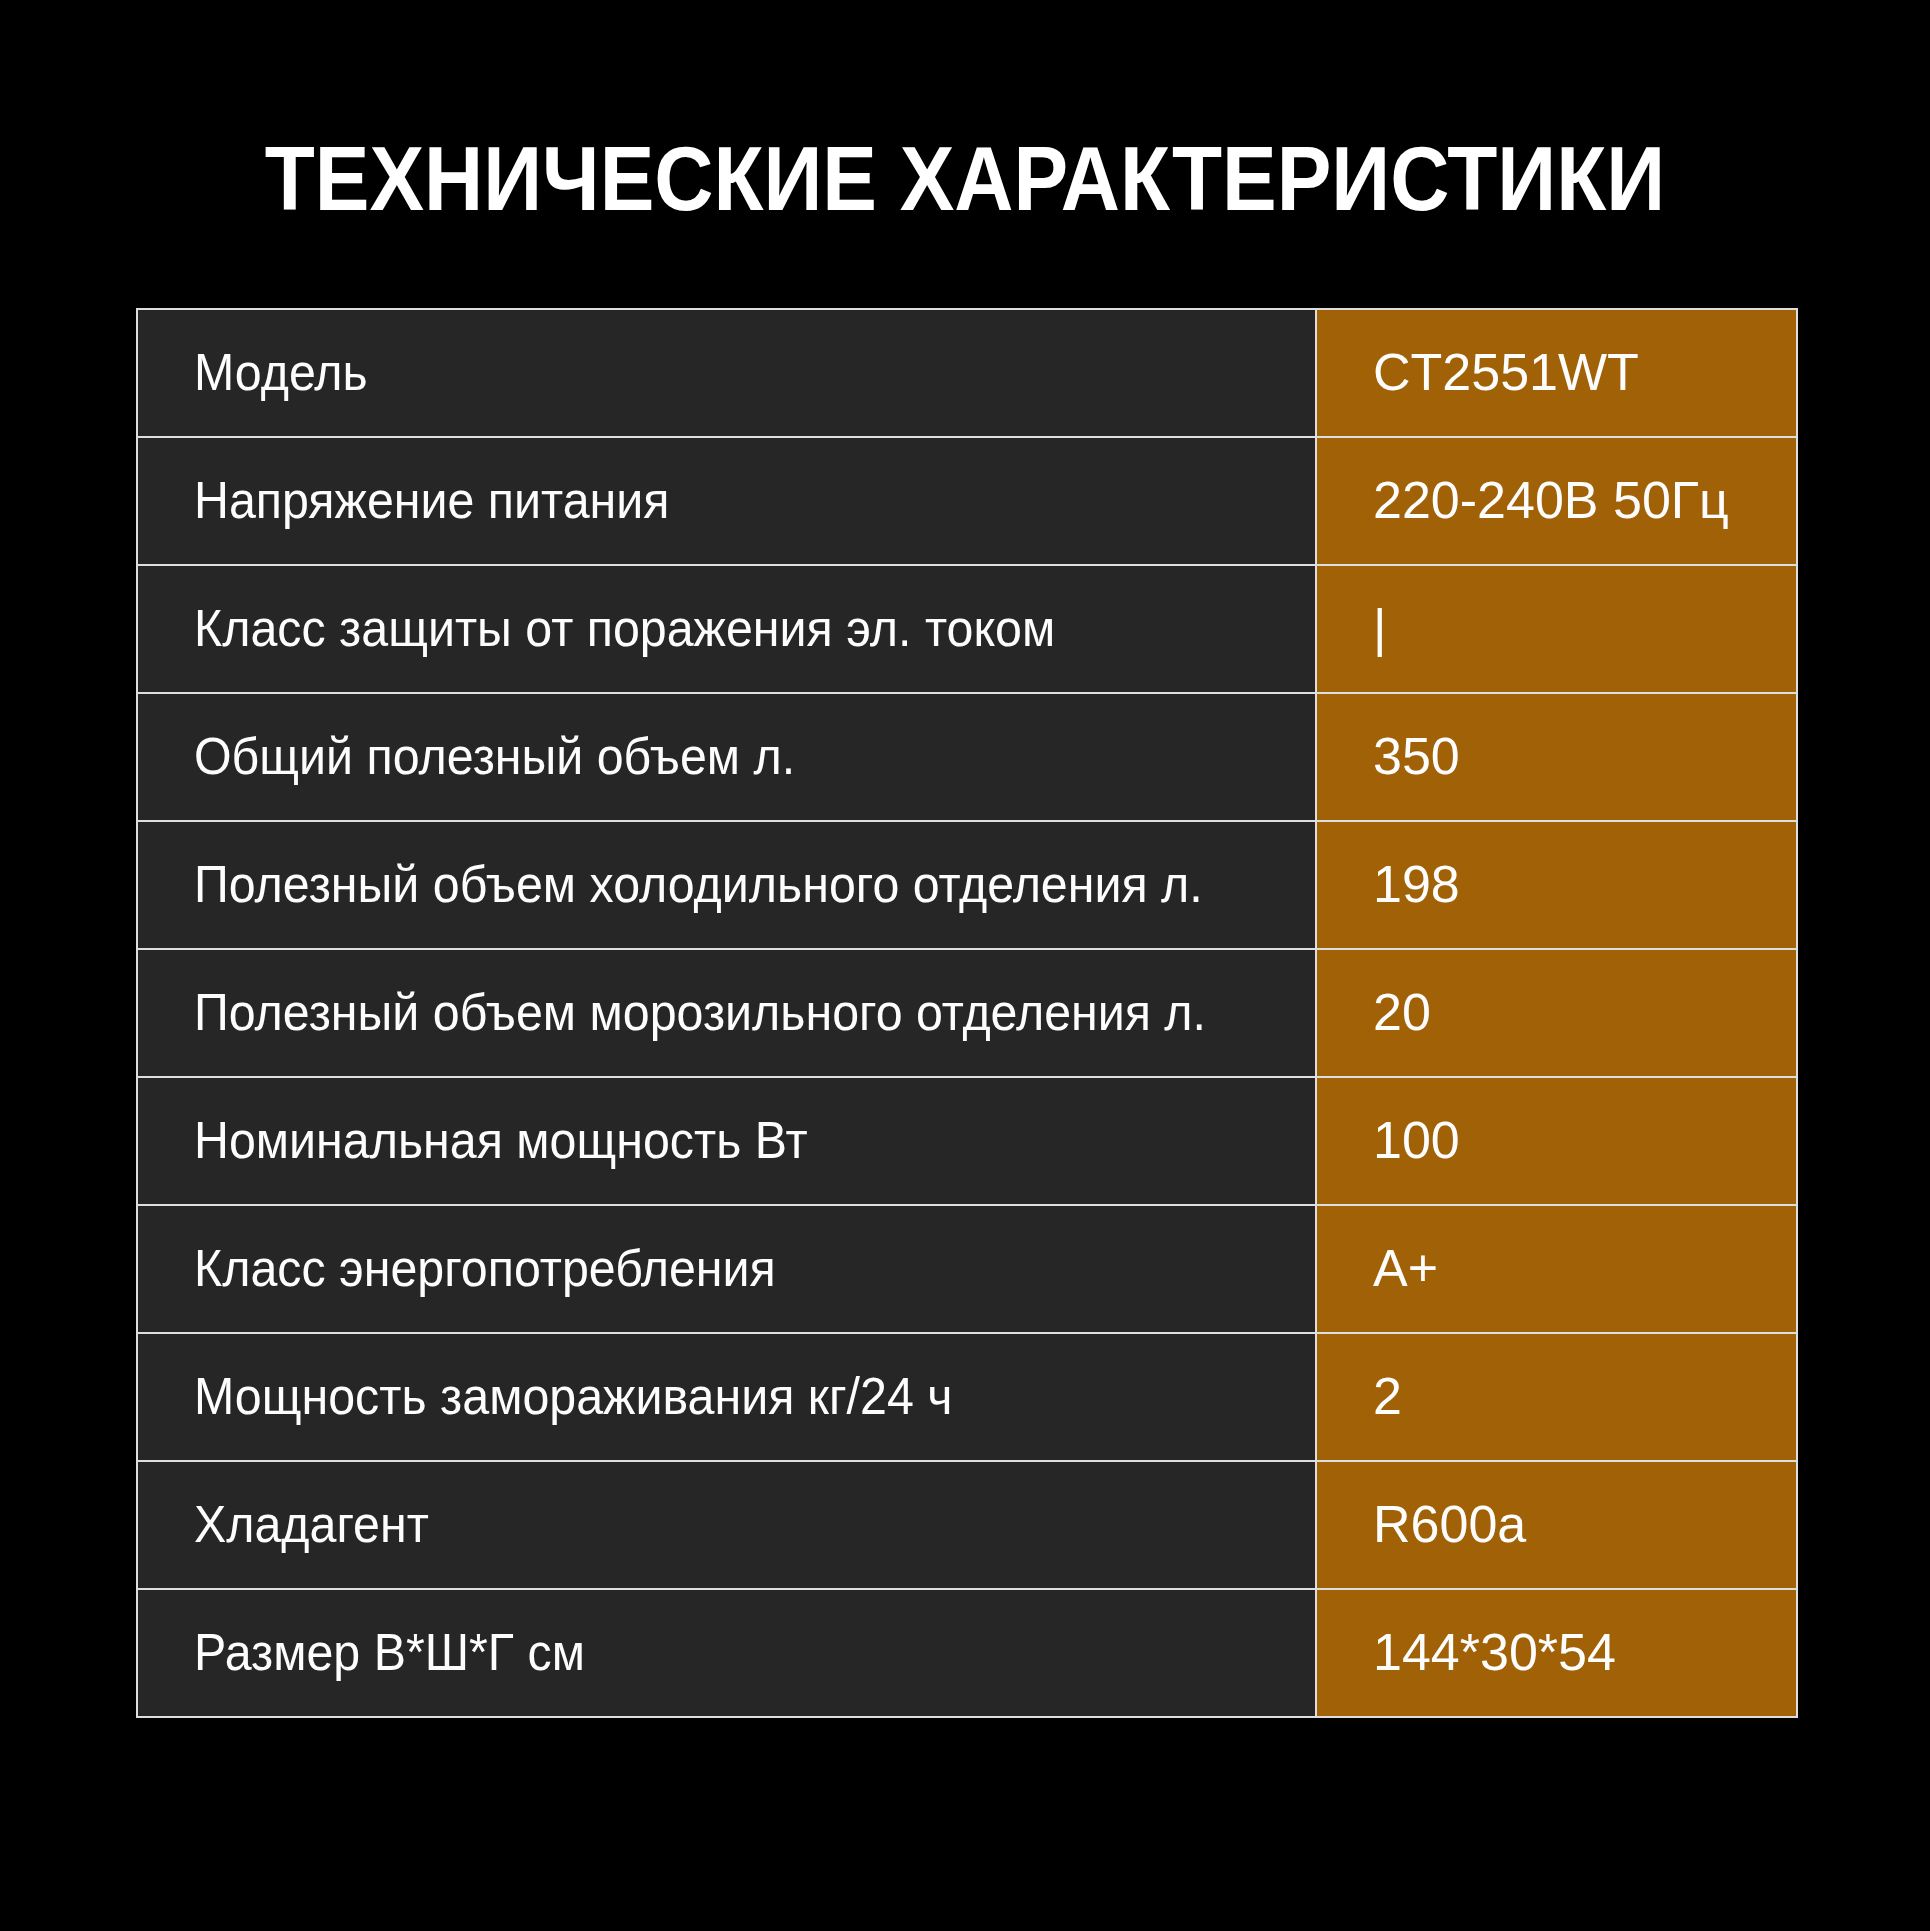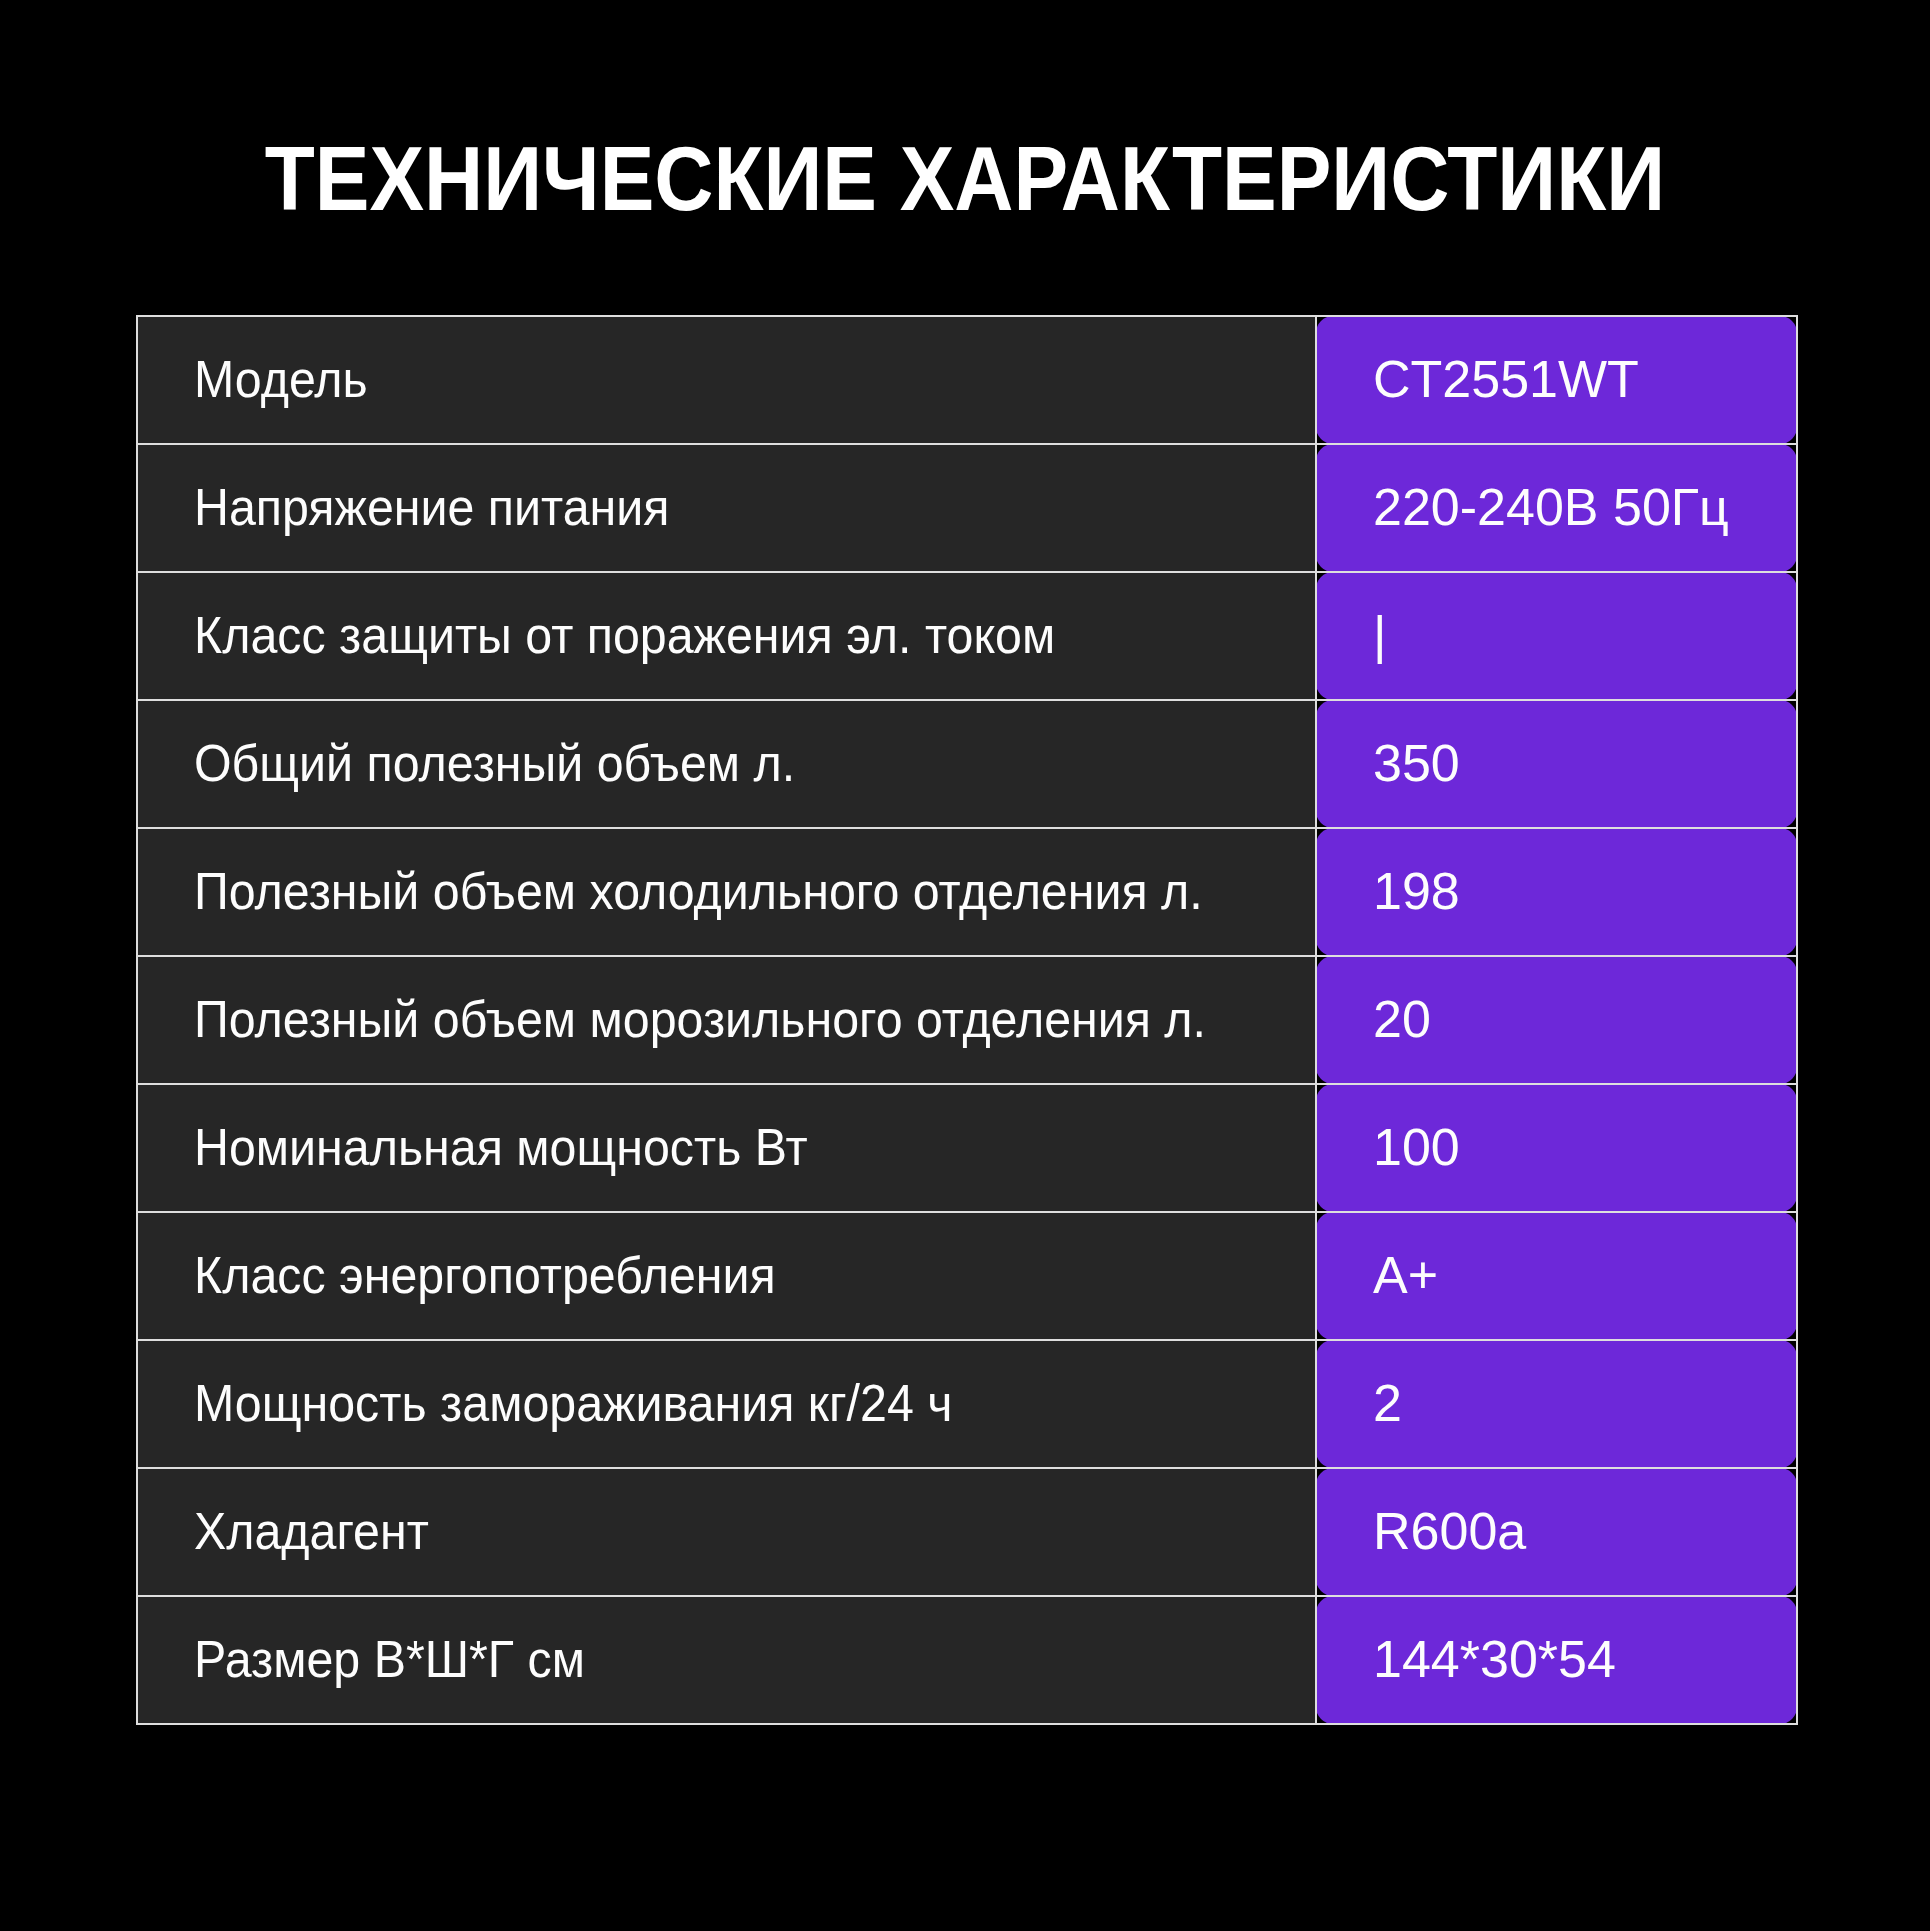--- a/index.html
+++ b/index.html
@@ -29,37 +29,37 @@
     white-space: nowrap;
   }
   .title .squeeze {
     display: inline-block;
     transform: scaleX(0.90);
     transform-origin: 50% 50%;
   }
   table.specs {
     position: absolute;
     left: 136px;
-    top: 315px;
+    top: 308px;
     width: 1660px;
     border-collapse: collapse;
     table-layout: fixed;
   }
   table.specs td {
     border: 2.9px solid #dedede;
     height: 126px;
     vertical-align: middle;
     padding: 0 19.3px 0 56px;
     font-size: 52px;
     font-weight: 400;
     line-height: 1.1;
     overflow: hidden;
   }
   td.label-cell  { background: #262626; }
-  td.value-cell  { background: #6d28d9; border-radius: 17px; }
+  td.value-cell  { background: #a16207; }
   .ltext {
     display: inline-block;
     transform: scaleX(0.93);
     transform-origin: 0 50%;
     white-space: nowrap;
     color: #fdfdfd;
   }
   .vtext {
     display: inline-block;
     white-space: nowrap;

